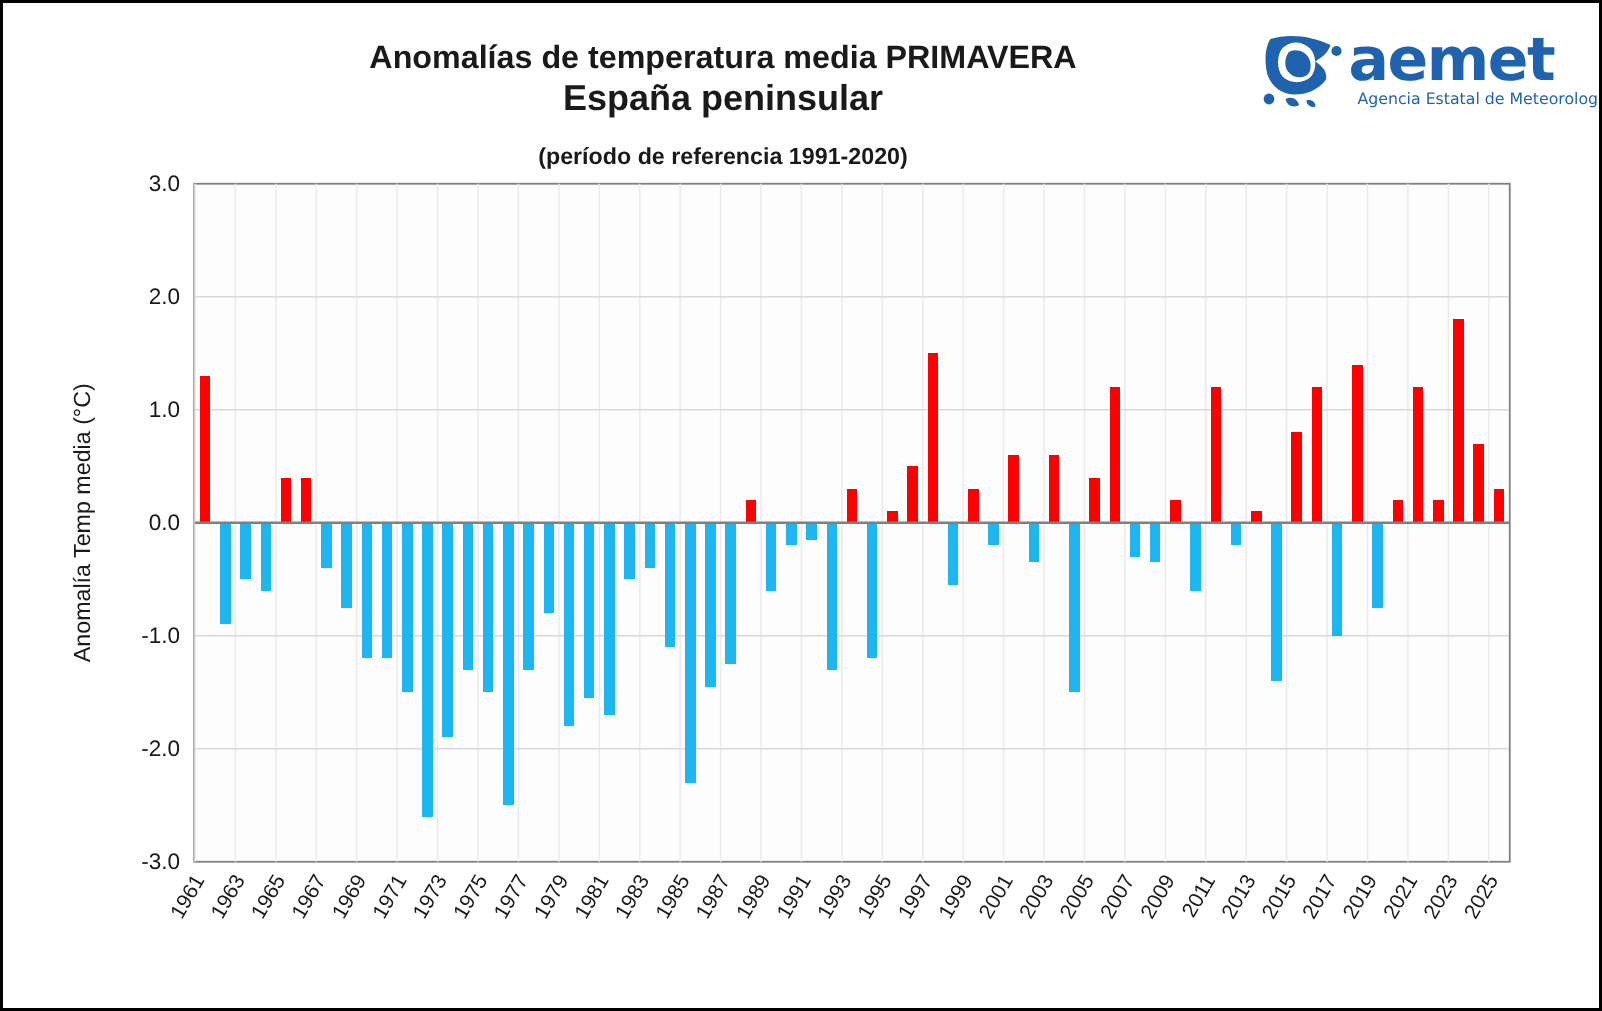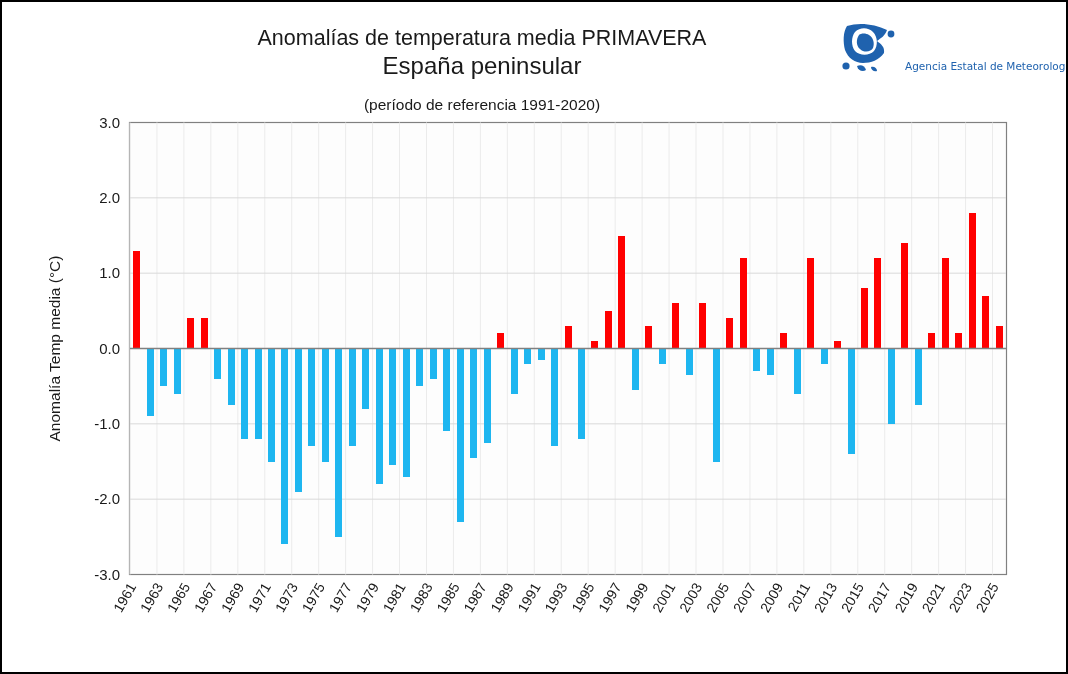--- a/index.html
+++ b/index.html
@@ -21,20 +21,21 @@
     overflow: hidden;
   }
   
   .title-block {
     position: absolute;
     left: 150px;
     top: 22px;
     width: 660px;
     text-align: center;
     pointer-events: none;
+    font-weight: bold;
   }
   .title-line1 {
     font-size: 21.5px;
     color: #1a1a1a;
     line-height: 28px;
     white-space: nowrap;
   }
   .title-line2 {
     font-size: 24px;
     color: #1a1a1a;
@@ -120,20 +121,21 @@
     <svg class="logo-mark" width="56" height="52" viewBox="0 0 56 52">
       <g fill="#1f62ae">
         <path d="M6 4 C18 0 34 2 46 8 C44 14 40 16 36 19 C40 22 44 25 43 31 C38 38 30 41 22 41 C14 41 7 36 4 28 C2 20 2 10 6 4 Z M14 10 C10 15 10 24 14 29 C19 34 28 34 33 29 C37 24 37 15 32 10 C27 5 19 5 14 10 Z"></path>
         <path d="M18 13 C15 17 15 24 19 27 C23 31 30 30 32 26 C34 21 32 15 28 13 C25 11 20 11 18 13 Z M22 17 C20 19 20 23 23 24 C26 25 28 22 27 19 C26 16 23 15 22 17 Z"></path>
         <circle cx="50" cy="12" r="3.4"></circle>
         <circle cx="5" cy="44" r="3.6"></circle>
         <path d="M16 44 C20 42 24 44 25 48 C22 50 17 49 16 44 Z"></path>
         <path d="M30 45 C33 44 36 46 36 49 C33 50 30 48 30 45 Z"></path>
       </g>
     </svg>
+    <div class="logo-word">aemet</div>
     <div class="logo-sub">Agencia Estatal de Meteorología</div>
   </div>
 
   <svg class="chart-svg" id="chart-svg" width="1068" height="674">
 
     <rect id="plot-frame" class="axis-frame" x="127.5" y="120.5" width="877" height="452"></rect>
     <g id="grid-v">
         <line x1="128" x2="128" y1="120.5" y2="572.5" class="gridline-v"></line>
         <line x1="154.95384615384614" x2="154.95384615384614" y1="120.5" y2="572.5" class="gridline-v"></line>
         <line x1="181.90769230769232" x2="181.90769230769232" y1="120.5" y2="572.5" class="gridline-v"></line>

